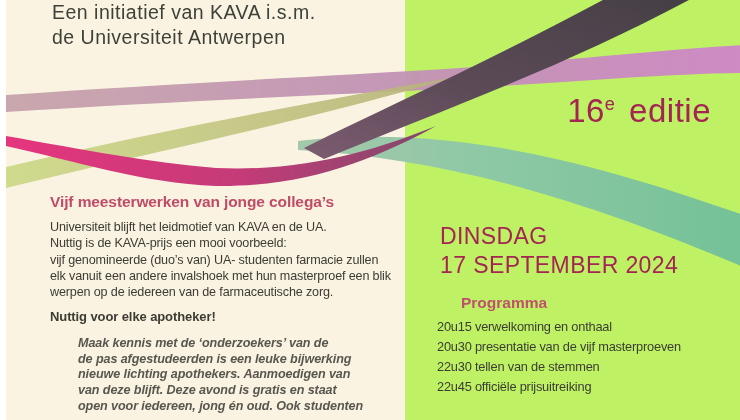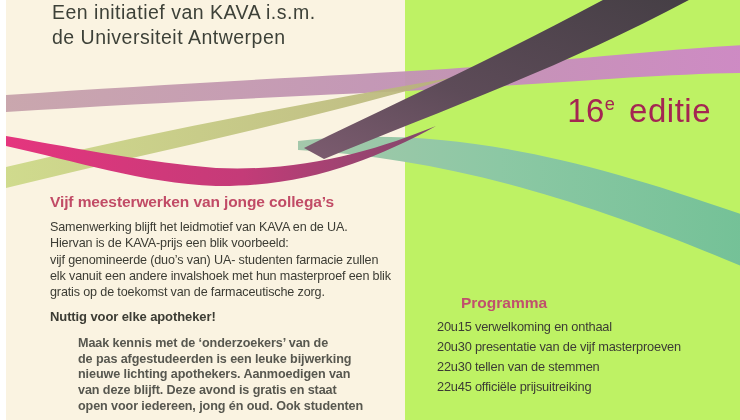--- a/index.html
+++ b/index.html
@@ -41,21 +41,21 @@
     color:#3c3c34;
   }
   .callout{
     position:absolute;left:44px;top:309px;
     font-size:13px;font-weight:bold;letter-spacing:-.1px;
     color:#3c3c34;
   }
   .quote-block{
     position:absolute;left:72px;top:336px;width:330px;
     font-size:12.6px;line-height:15.7px;letter-spacing:-.1px;
-    font-weight:bold;
+    font-weight:bold;font-style:italic;
     color:#57574f;
   }
   .date-block{
     position:absolute;left:434px;top:222px;
     font-size:23px;line-height:28.5px;letter-spacing:.4px;
     color:#a42552;
   }
   .programma{
     position:absolute;left:455px;top:294px;
     font-size:15.5px;font-weight:bold;
@@ -116,37 +116,41 @@
   </div>
 
   <div class="edition">
     <span>16</span><sup>e</sup>
     <span class="word">editie</span>
   </div>
 
   <div class="heading">Vijf meesterwerken van jonge collega’s</div>
 
   <div class="body-block">
-    <div>Samenwerking blijft het leidmotief van KAVA en de UA.</div>
-    <div>Hiervan is de KAVA-prijs een blik voorbeeld:</div>
+    <div>Universiteit blijft het leidmotief van KAVA en de UA.</div>
+    <div>Nuttig is de KAVA-prijs een mooi voorbeeld:</div>
     <div>vijf genomineerde (duo’s van) UA- studenten farmacie zullen</div>
     <div>elk vanuit een andere invalshoek met hun masterproef een blik</div>
-    <div>gratis op de toekomst van de farmaceutische zorg.</div>
+    <div>werpen op de iedereen van de farmaceutische zorg.</div>
   </div>
 
   <div class="callout">Nuttig voor elke apotheker!</div>
 
   <div class="quote-block">
     <div>Maak kennis met de ‘onderzoekers’ van de</div>
     <div>de pas afgestudeerden is een leuke bijwerking</div>
     <div>nieuwe lichting apothekers. Aanmoedigen van</div>
     <div>van deze blijft. Deze avond is gratis en staat</div>
     <div>open voor iedereen, jong én oud. Ook studenten</div>
   </div>
 
+  <div class="date-block">
+    <div>DINSDAG</div>
+    <div>17 SEPTEMBER 2024</div>
+  </div>
 
   <div class="programma">Programma</div>
 
   <div class="program-list">
     <div>20u15 verwelkoming en onthaal</div>
     <div>20u30 presentatie van de vijf masterproeven</div>
     <div>22u30 tellen van de stemmen</div>
     <div>22u45 officiële prijsuitreiking</div>
   </div>
 

